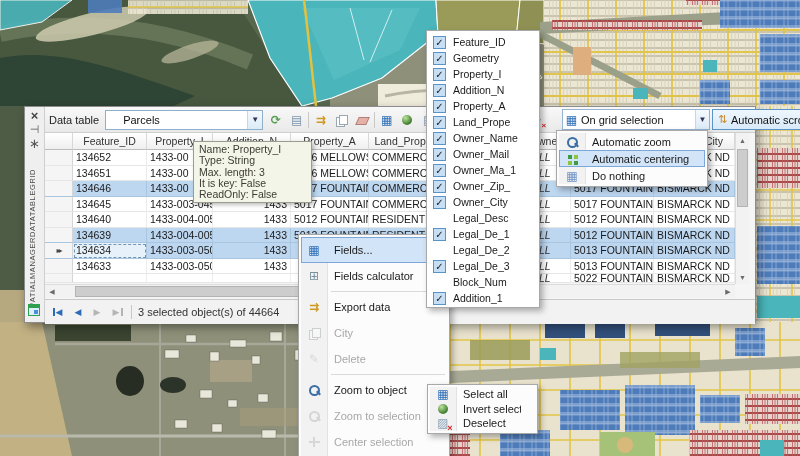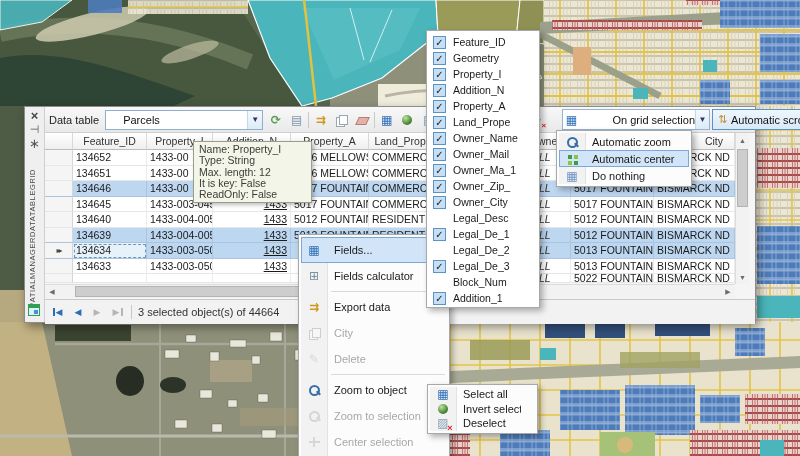--- a/index.html
+++ b/index.html
@@ -84,21 +84,21 @@
   .ghead{display:flex;height:17px;}
   .gh{background:linear-gradient(#ffffff,#efefef);border-right:1px solid #d8d8d8;border-bottom:1px solid #bcbcbc;
     display:flex;align-items:center;justify-content:center;font-size:10.5px;color:#333;overflow:hidden;white-space:nowrap;}
   .gh.gh-city{justify-content:flex-end;padding-right:11px;}
   .w-ind{width:28px;}.w-id{width:74px;}.w-pi{width:66px;}.w-an{width:78px;}.w-pa{width:78px;}
   .w-lp{width:69px;}.w-on{width:98px;}.w-om{width:35px;}.w-om1{width:83px;}.w-city{width:81px;}
   .grow{display:flex;height:15.5px;background:#fff;}
   .grow .gc{border-right:1px solid #ececec;border-bottom:1px solid #e6e6e6;display:flex;align-items:center;
     padding:0 3px;overflow:hidden;white-space:nowrap;font-size:10.5px;color:#1a1a1a;}
   .grow .gc-ind{background:#f5f5f5;border-right:1px solid #d5d5d5;justify-content:center;}
-  .grow .gc-an{justify-content:flex-end;text-decoration:underline;}
+  .grow .gc-an{justify-content:flex-end;}
   .grow .gc-om{font-style:italic;color:#333;}
   .grow.sel{ }
   .grow.sel .gc{background:#bdd7f0;border-right-color:#a9c5e0;border-bottom-color:#a9c5e0;}
   .grow.sel .gc-ind{background:#f5f5f5;border-right-color:#d5d5d5;}
   .grow.foc .gc-id{background:#e7f1fa;outline:1px dashed #6f96b8;outline-offset:-2px;}
   .grow.foc .gc-ind::after{content:"▸▸";font-size:8px;color:#444;letter-spacing:-2px;}
   .grow.part{height:9px;overflow:hidden;}
 
   .vscroll{position:absolute;left:690px;top:0;width:14px;height:151px;background:#f2f2f2;border-left:1px solid #dcdcdc;}
   .vscroll .sarr{height:14px;display:flex;align-items:center;justify-content:center;font-size:7px;color:#6a6a6a;background:#f2f2f2;}
@@ -143,26 +143,26 @@
   .ci{display:flex;align-items:center;height:16px;cursor:pointer;}
   .ci .box{width:13px;height:13px;margin:0 7px 0 6px;border:1px solid #5a93c6;background:#c7dff4;flex:none;
     display:flex;align-items:center;justify-content:center;visibility:hidden;}
   .ci .box::before{content:"✓";font-size:10px;color:#222;}
   .ci.checked .box{visibility:visible;}
   .ci .clabel{font-size:10.5px;color:#1a1a1a;white-space:nowrap;}
 
   
   .gsbar{position:absolute;left:562px;top:109px;height:21px;z-index:15;display:flex;gap:2px;}
   .gscombo{width:148px;height:21px;background:#fff;border:1px solid #94b4d2;display:flex;align-items:center;font-size:11px;cursor:pointer;}
-  .gscombo .cval{flex:1;padding-left:1px;color:#111;white-space:nowrap;text-align:right;}
+  .gscombo .cval{flex:1;padding-left:1px;color:#111;white-space:nowrap;}
   .gscombo .carr{width:14px;height:100%;display:flex;align-items:center;justify-content:center;font-size:8px;color:#335;
     border-left:1px solid #c6d8e8;background:linear-gradient(#f4f9fe,#dcebf7);}
   .gsbtn{height:21px;padding:0 4px 0 1px;display:flex;align-items:center;font-size:11px;color:#111;cursor:pointer;
     background:linear-gradient(#eef6fd,#d8e9f8);border:1px solid #5a93c6;white-space:nowrap;}
-  .gsmenu{left:556px;top:130px;width:136px;z-index:45;}
+  .gsmenu{left:556px;top:130px;width:152px;z-index:45;}
   .gsmenu .cm-it{height:17px;}
 
   .screen ::selection{background:transparent;}
 </style>
 </head>
 <body>
 
 <div class="screen">
 
   <svg class="map" width="800" height="456" viewBox="0 0 800 456">
@@ -564,21 +564,21 @@
       </div>
     </div>
   </div>
 
   <div class="ftip">
 
       <div>Name: Property_I</div>
 
       <div>Type: String</div>
 
-      <div>Max. length: 12</div>
+      <div>Max. length: 3</div>
 
       <div>It is key: False</div>
 
       <div>ReadOnly: False</div>
     </div>
 
   <div class="cmenu ctx-main">
 
       <div class="cm-it hl sub">
         <span class="micon">

